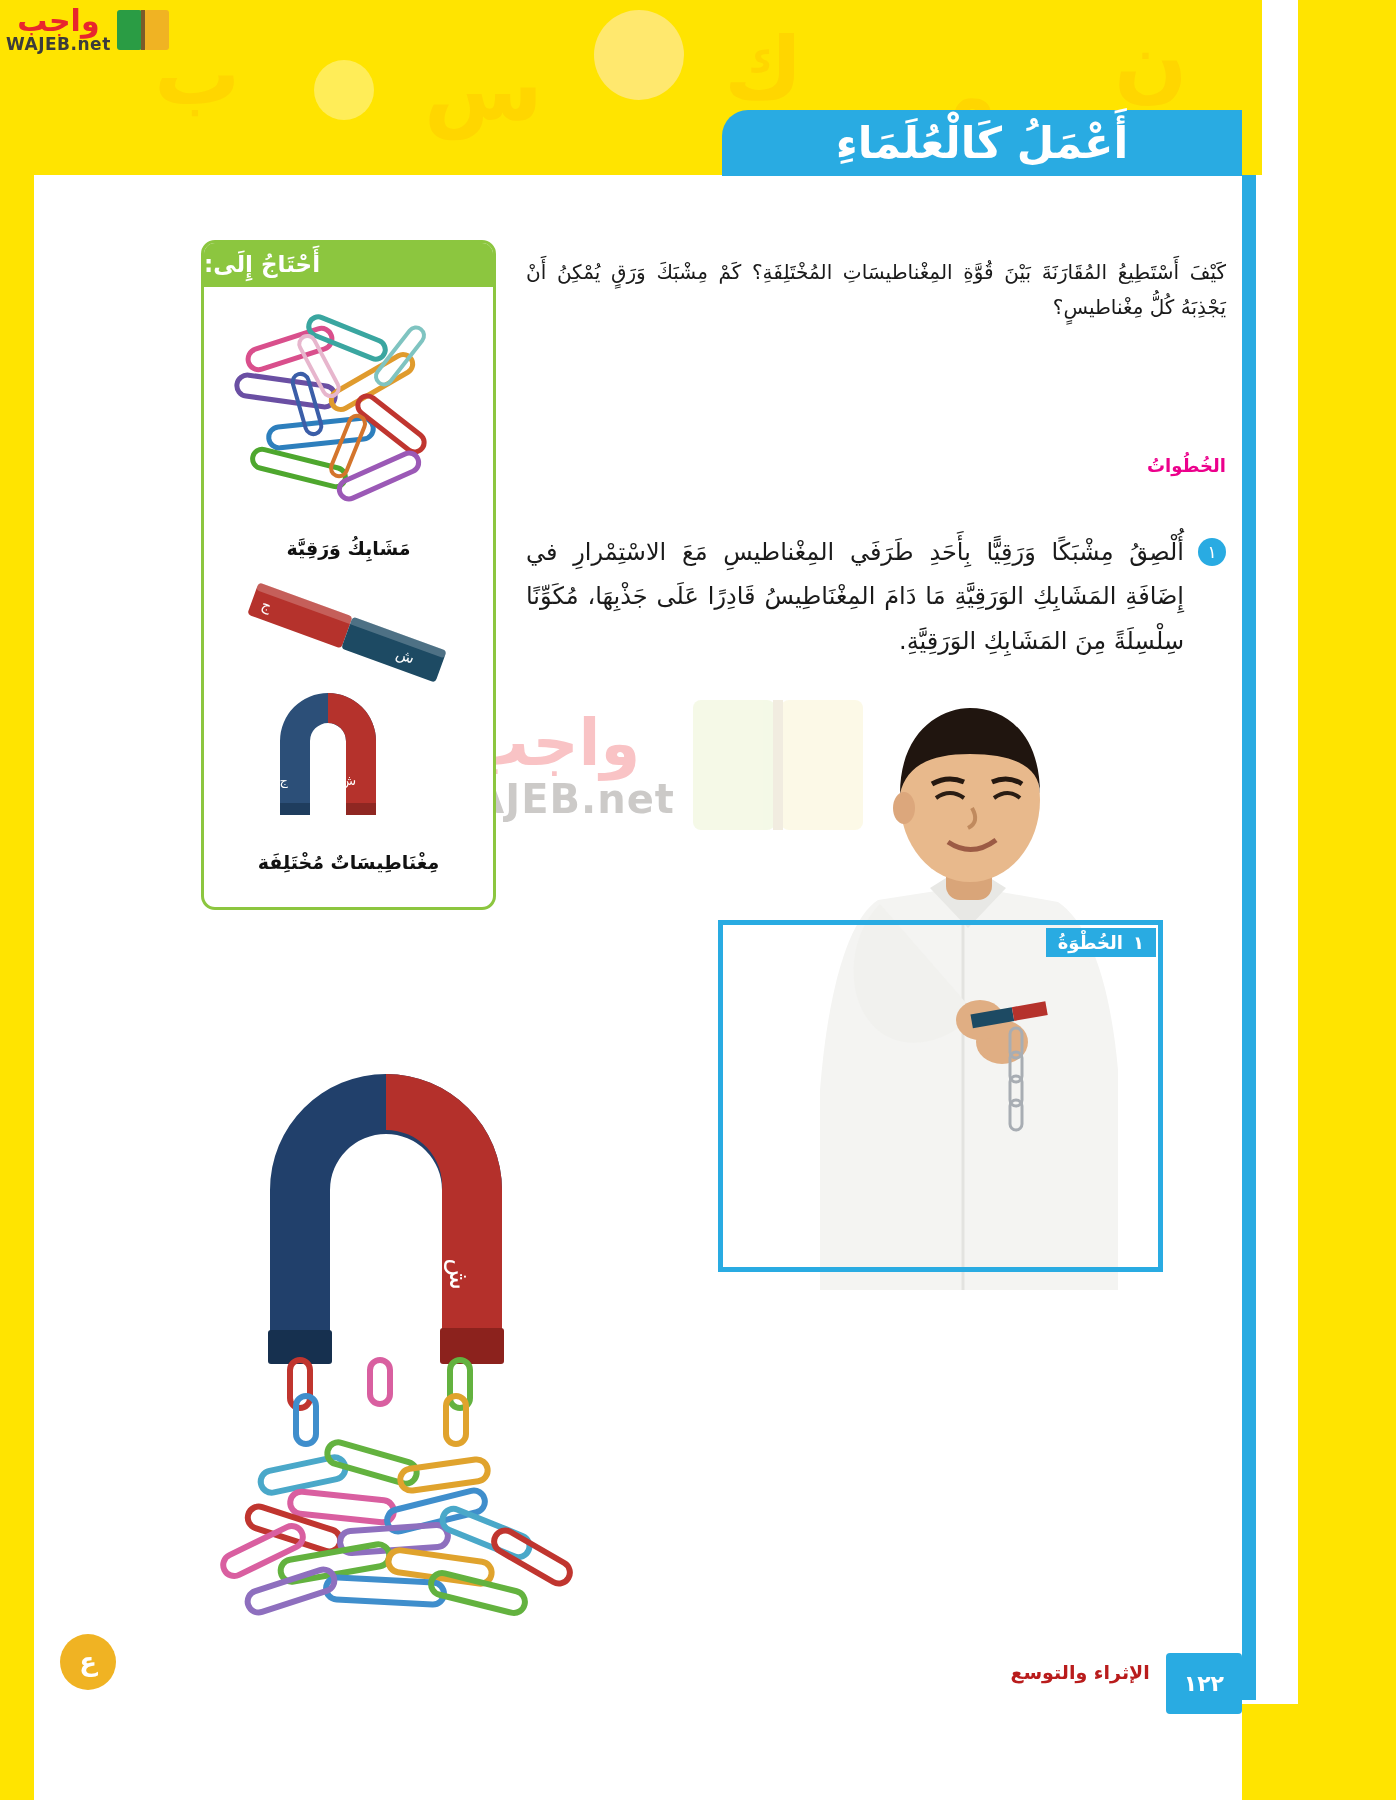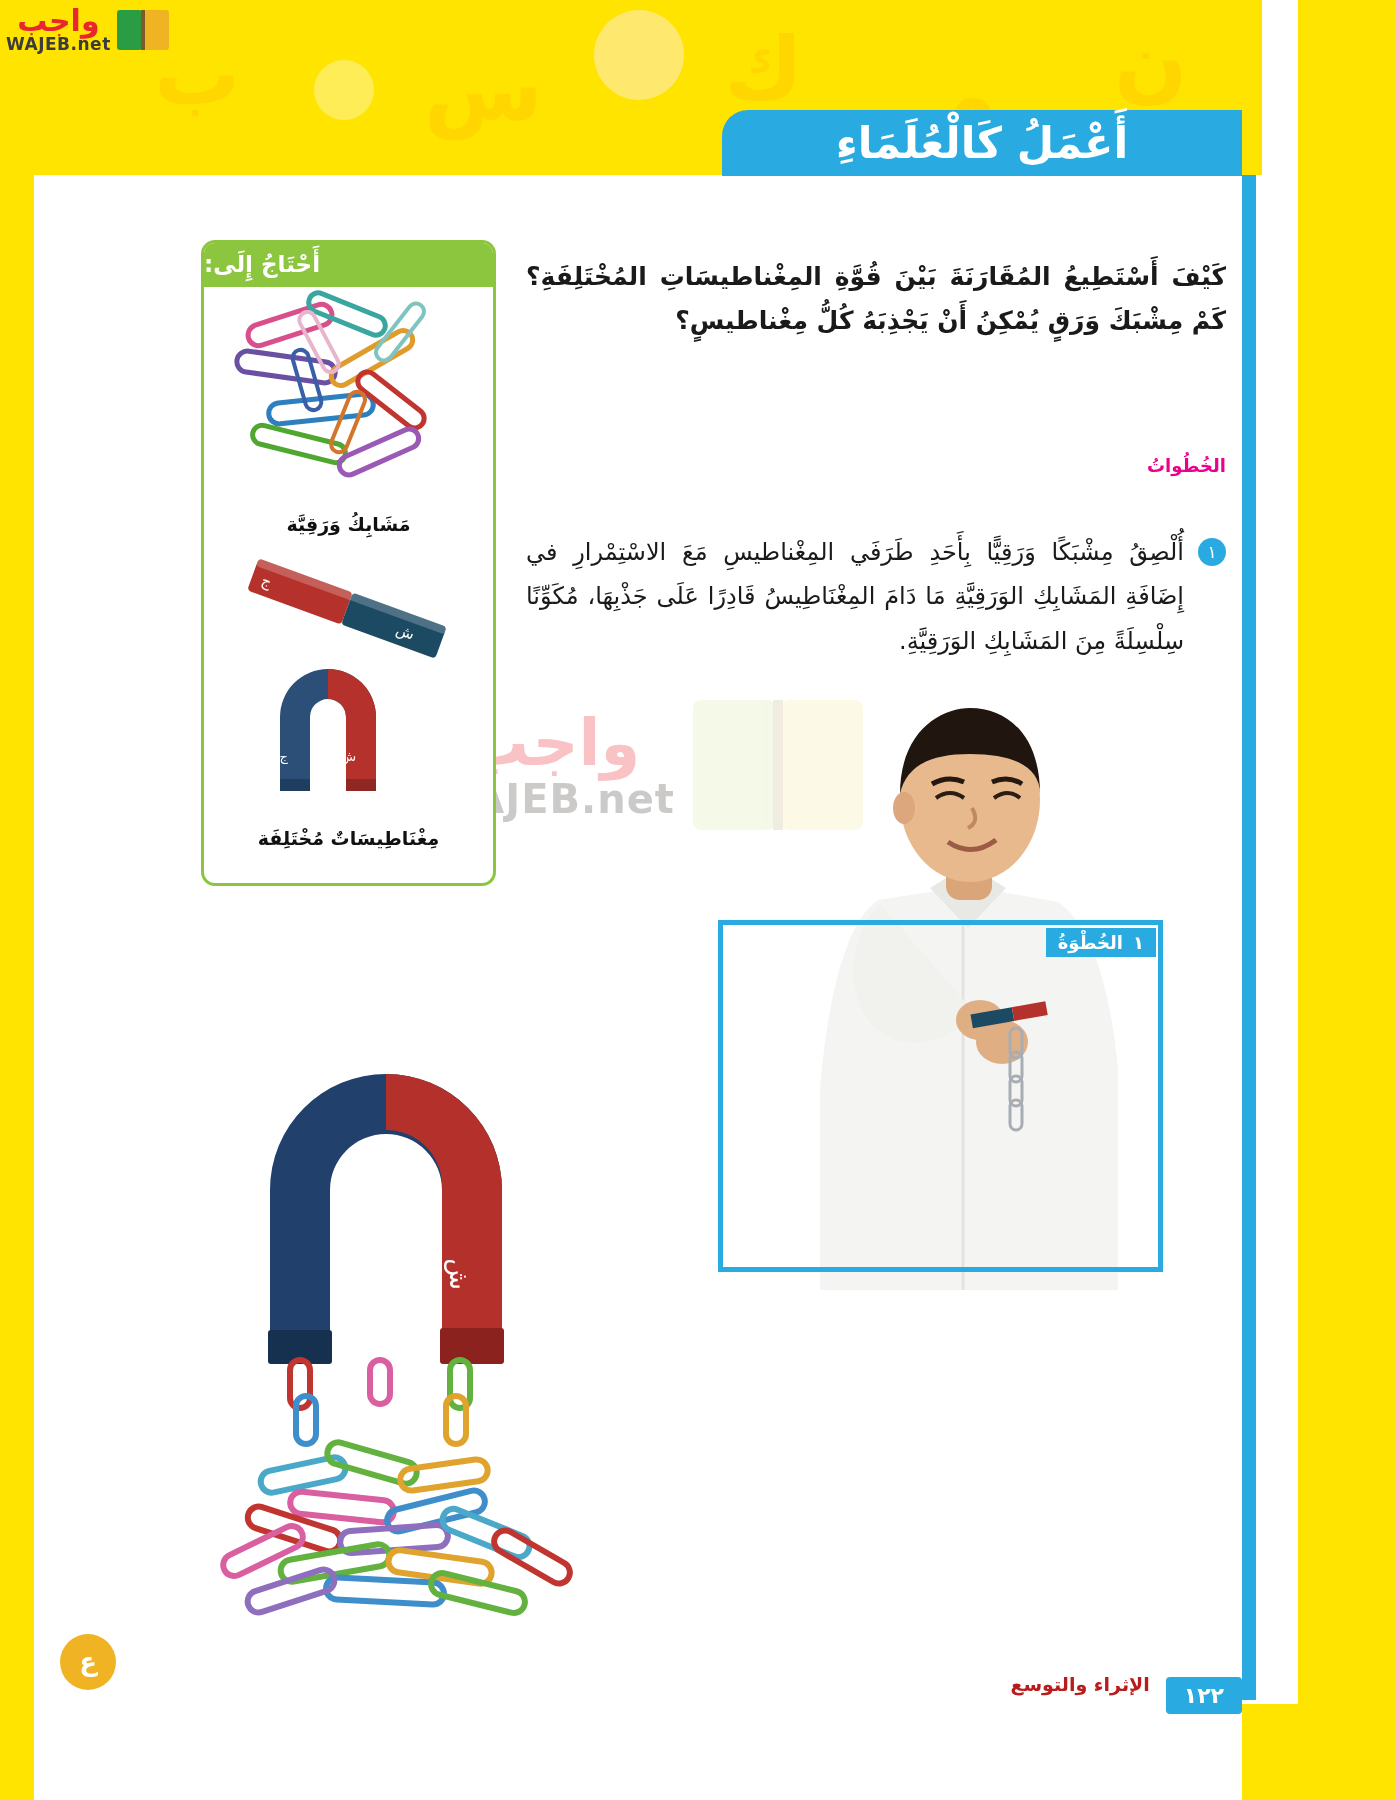--- a/index.html
+++ b/index.html
@@ -146,24 +146,24 @@
     font-weight: 700;
   }
 
   
   .question {
     position: absolute;
     top: 255px; right: 170px;
     width: 700px;
     text-align: justify;
     direction: rtl;
-    font-size: 25px;
+    font-size: 20px;
     line-height: 1.75;
     color: #1a1a1a;
-    font-weight: 700;
+    font-weight: 400;
   }
   .steps-title {
     position: absolute;
     top: 455px; right: 170px;
     color: #ec008c;
     font-size: 18px;
     font-weight: 700;
     direction: rtl;
   }
   .step-row {
@@ -205,21 +205,21 @@
   }
   .mat-head {
     background: #8cc63f;
     color: #ffffff;
     font-size: 23px;
     font-weight: 700;
     text-align: left;
     padding: 8px 0 10px;
     direction: rtl;
   }
-  .mat-body { padding: 5px 10px 18px; }
+  .mat-body { padding: 29px 10px 18px; }
   .mat-caption {
     text-align: center;
     font-size: 19px;
     font-weight: 700;
     color: #111;
     direction: rtl;
     margin: 6px 0 16px;
   }
 
   
@@ -271,21 +271,21 @@
     position: absolute;
     bottom: 86px; right: 154px;
     display: flex; align-items: center;
     direction: rtl;
   }
   .page-num {
     background: #29abe2;
     color: #ffffff;
     font-size: 22px;
     font-weight: 700;
-    padding: 6px 18px;
+    padding: 18px 18px;
     border-radius: 4px;
     margin-top: 24px;
   }
   .footer-text {
     color: #b91c1c;
     font-size: 19px;
     font-weight: 700;
     margin-right: 16px;
   }
   .footer-logo {

